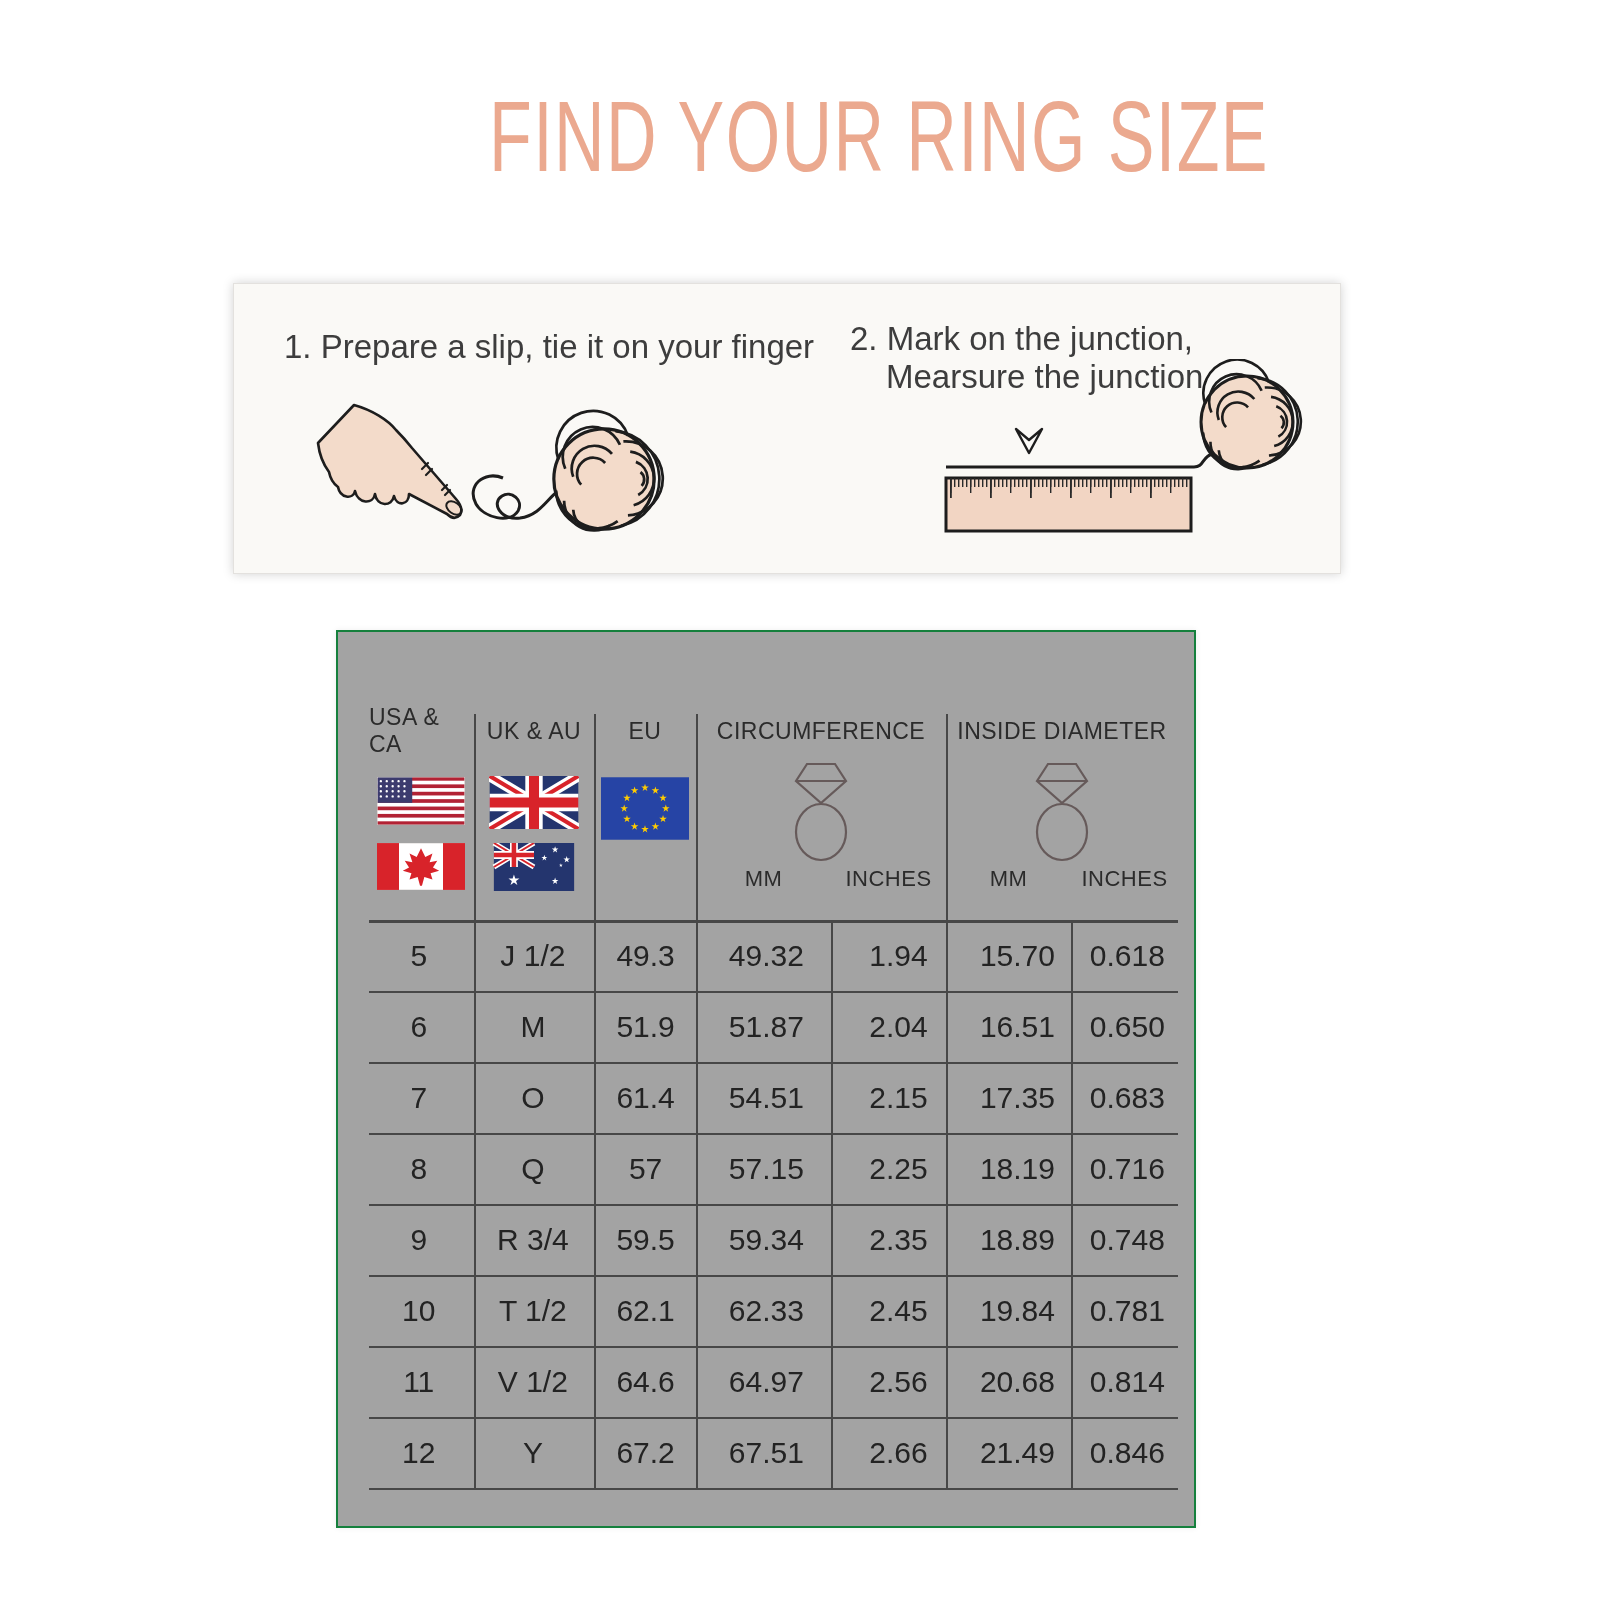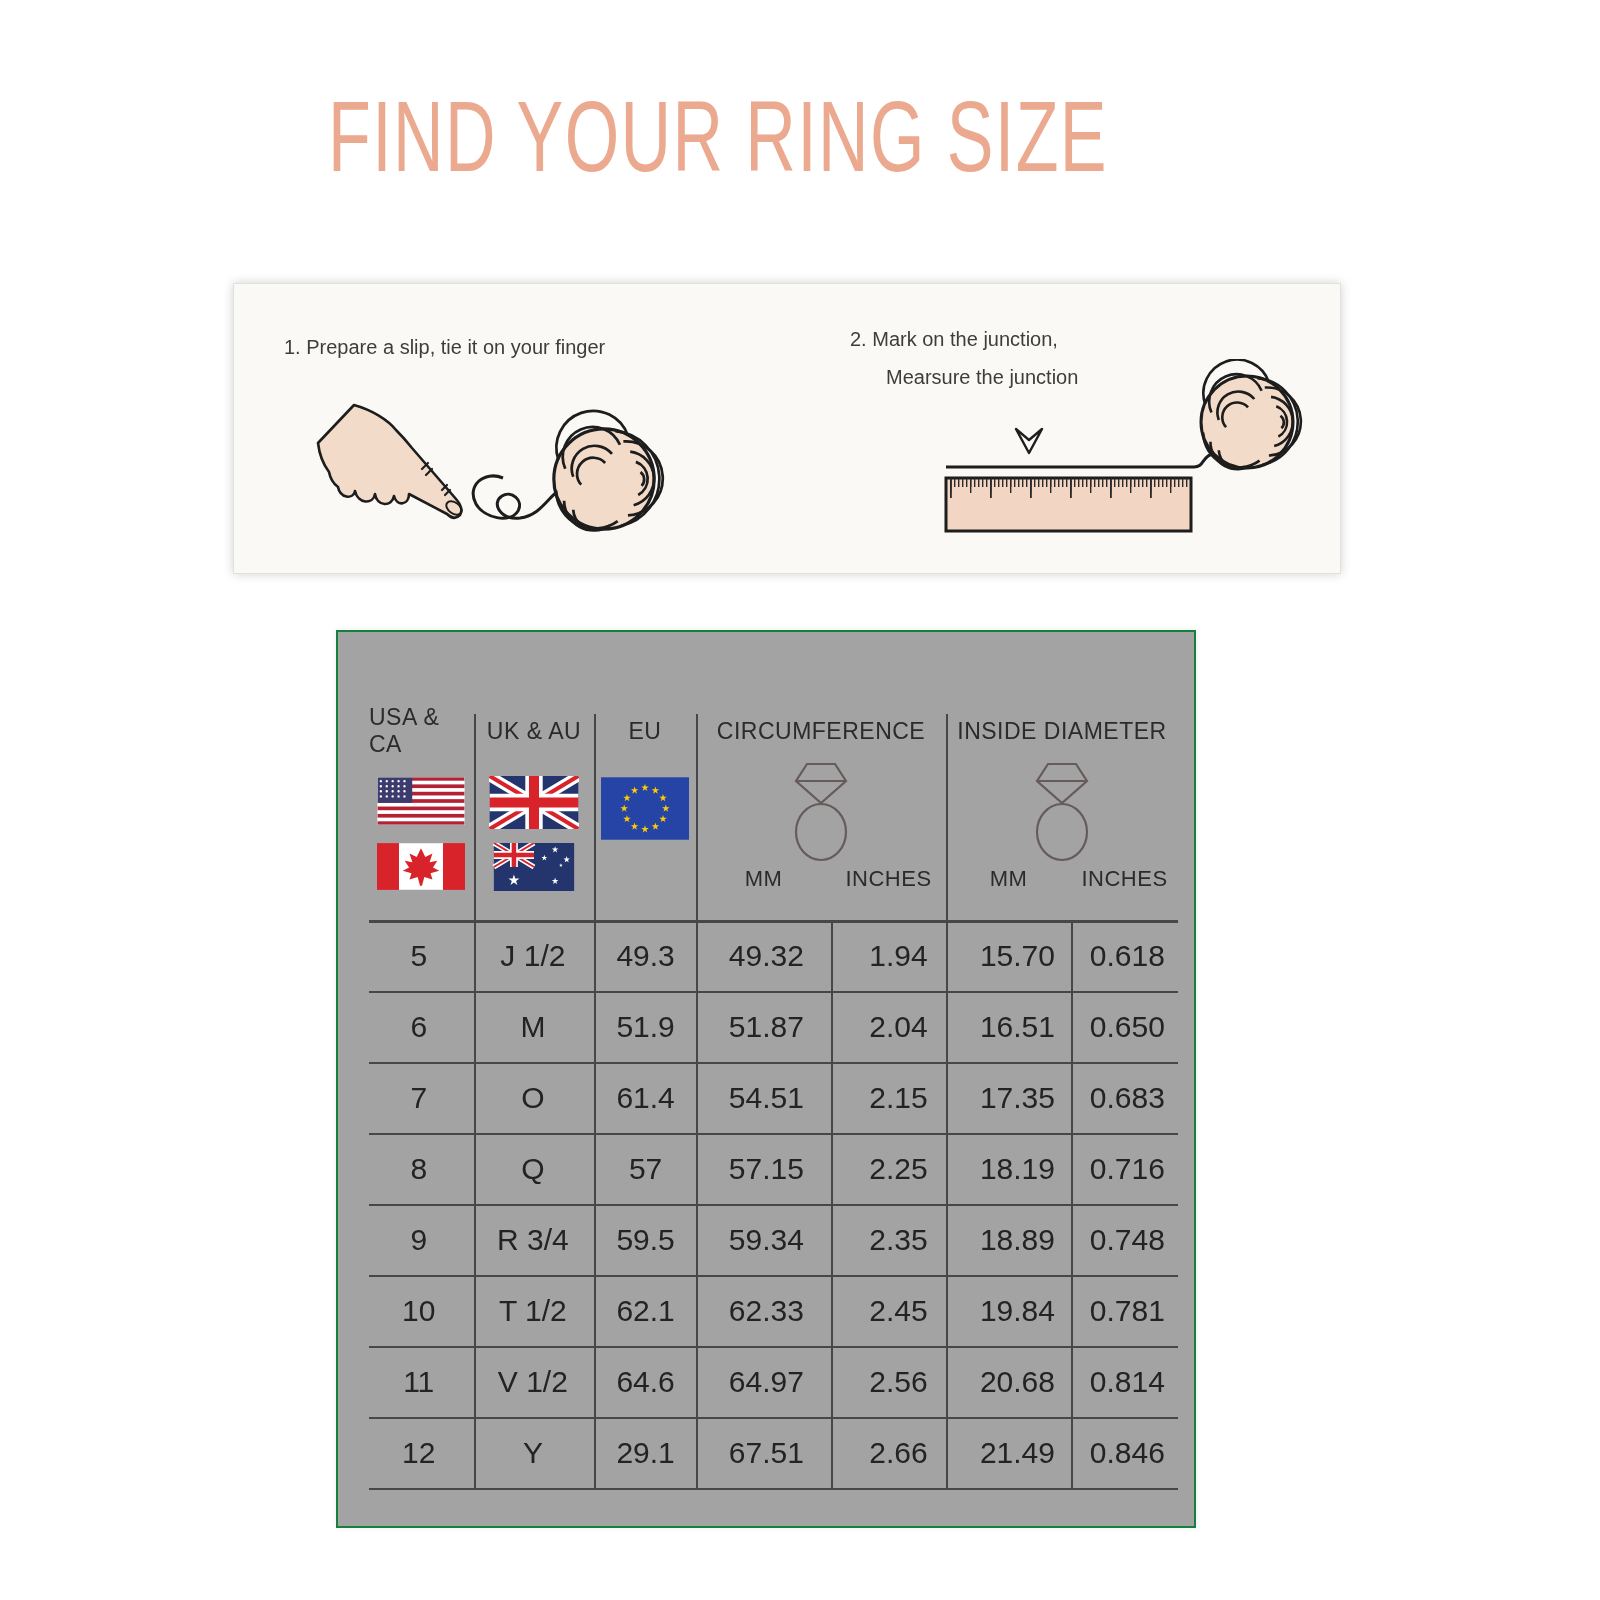--- a/index.html
+++ b/index.html
@@ -1,28 +1,28 @@
 <!DOCTYPE html>
 <html><head>
 <meta charset="utf-8">
 <style>
   * { margin:0; padding:0; box-sizing:border-box; }
   body { background:#ffffff; font-family:"Liberation Sans", sans-serif; }
   .page { position:relative; width:1600px; height:1600px; background:#ffffff; overflow:hidden; }
 
   
-  .title-wrap { position:absolute; top:86px; left:0; width:1436px; text-align:center; }
+  .title-wrap { position:absolute; top:86px; left:0; width:1436px; text-align:right; }
   .title-wrap span { display:inline-block; font-size:100px; line-height:1; color:#eba98f;
                      letter-spacing:2px; white-space:nowrap; transform:scaleX(0.70); }
 
   
   .instructions { position:absolute; left:233px; top:283px; width:1108px; height:291px;
                   background:#faf9f6; border:1px solid #e3e1de;
                   box-shadow:0 0 10px rgba(0,0,0,0.18); }
-  .step-text { position:absolute; font-size:20px; color:#3d3d3d; line-height:38px; white-space:nowrap; }
+  .step-text { position:absolute; font-size:33px; color:#3d3d3d; line-height:38px; white-space:nowrap; }
   .step1-text { left:50px; top:44px; }
   .step2-text { left:616px; top:36px; }
   .step2-text .line2 { padding-left:36px; }
   .illu { position:absolute; }
   .illu1 { left:60px; top:100px; }
   .illu2 { left:630px; top:75px; }
 
   
   .tbl { position:absolute; left:336px; top:630px; width:860px; height:898px;
          background:#a3a3a3; border:2px solid #15803d; box-shadow:0 0 6px rgba(0,0,0,0.07); }
@@ -309,21 +309,21 @@
       <div class="cell c2">V 1/2</div>
       <div class="cell c3">64.6</div>
       <div class="cell c4">64.97</div>
       <div class="cell c5">2.56</div>
       <div class="cell c6">20.68</div>
       <div class="cell c7">0.814</div>
     </div>
     <div class="row" style="top:785px">
       <div class="cell c1">12</div>
       <div class="cell c2">Y</div>
-      <div class="cell c3">29.1</div>
+      <div class="cell c3">67.2</div>
       <div class="cell c4">67.51</div>
       <div class="cell c5">2.66</div>
       <div class="cell c6">21.49</div>
       <div class="cell c7">0.846</div>
     </div>
 
   </div>
 </div>
 
 </body></html>

